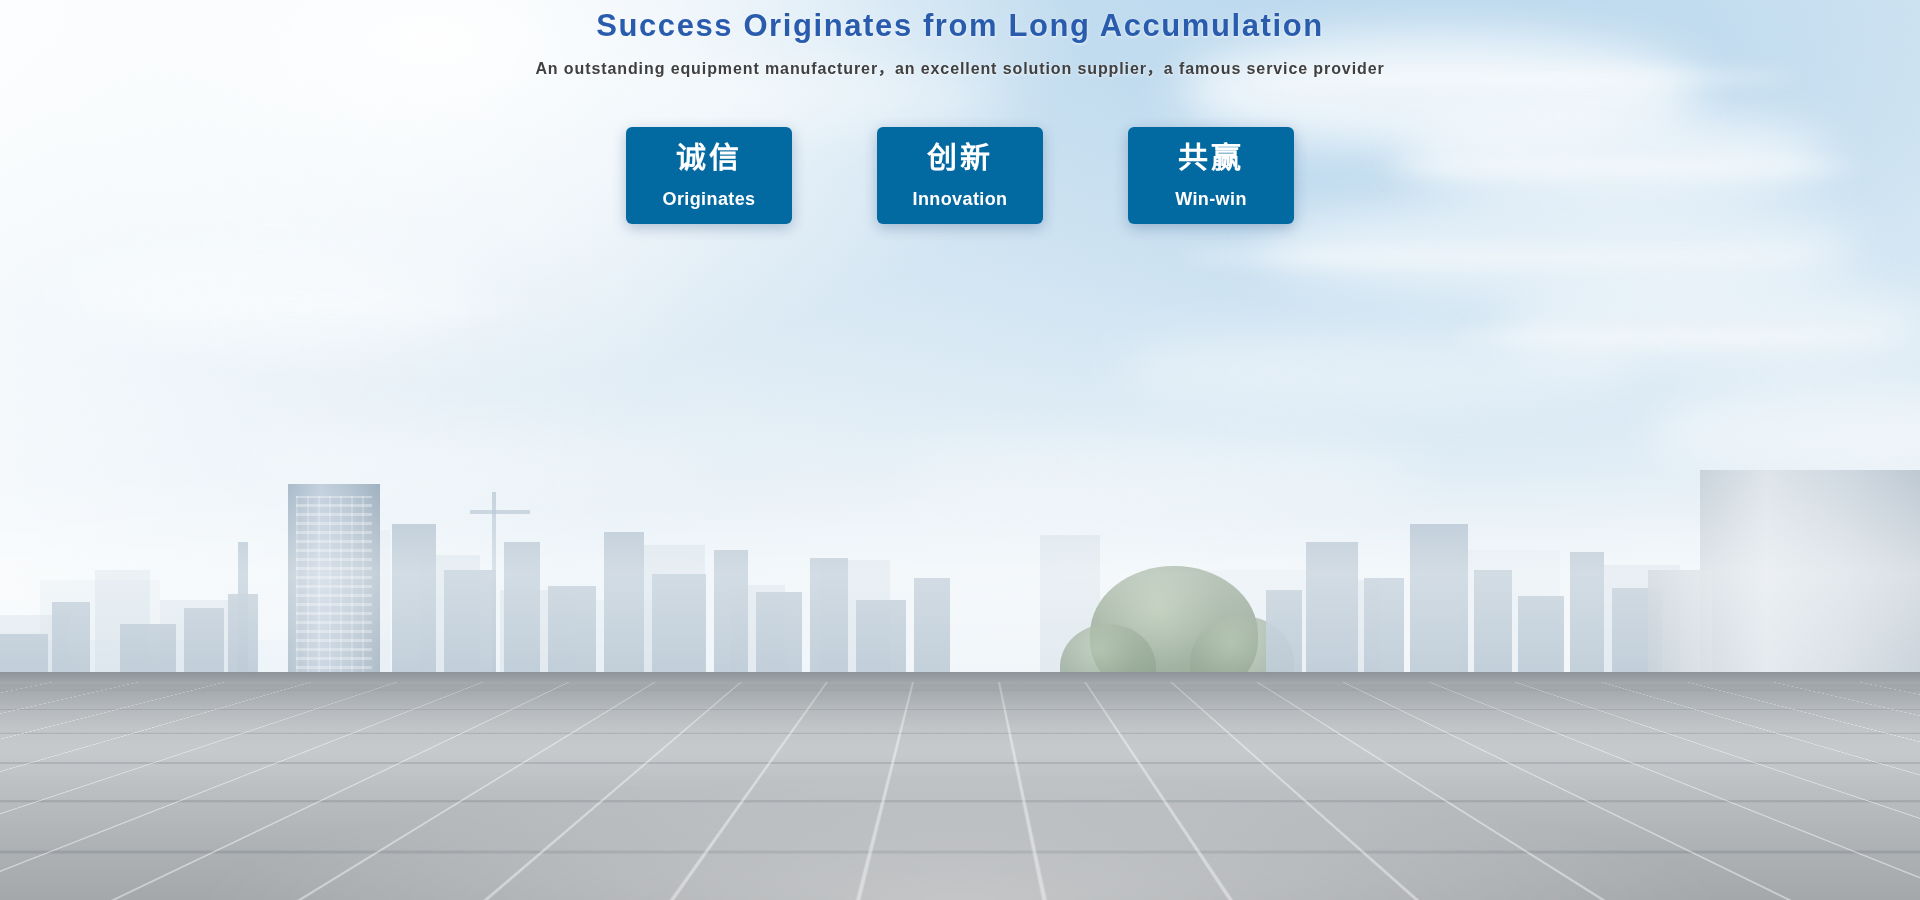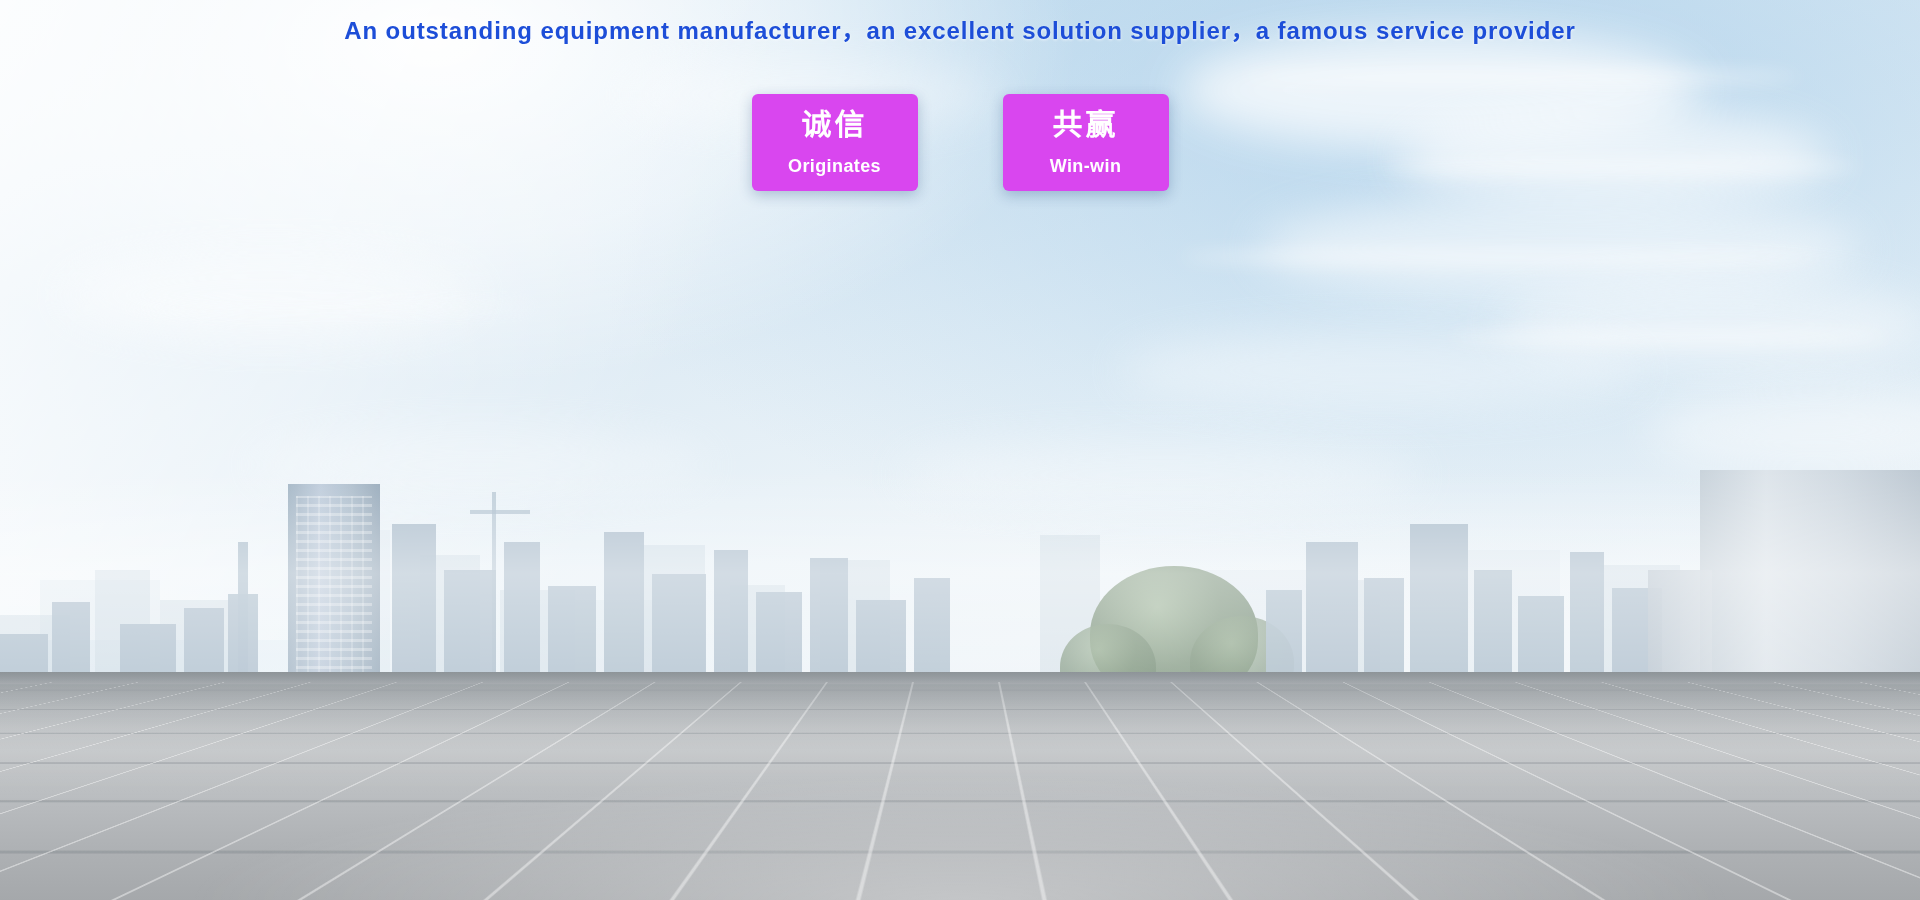--- a/index.html
+++ b/index.html
@@ -120,35 +120,35 @@
   .subhead{
     margin-top:44px;
     font-size:40px; font-weight:900;
     letter-spacing:1px;
     color:#1a4fa0;
     text-shadow:0 2px 5px rgba(255,255,255,.7);
     white-space:nowrap;
   }
   .subhead-en{
     margin-top:11px;
-    font-size:24px; font-weight:700;
+    font-size:16px; font-weight:700;
     letter-spacing:.9px;
-    color:#1d4ed8;
+    color:#404040;
     text-shadow:0 1px 3px rgba(255,255,255,.7);
     white-space:nowrap;
   }
 
   
   .cards{
     margin-top:48px;
     display:flex; gap:85px; align-items:flex-start;
   }
   .card{
     width:166px; height:97px;
-    background:#d946ef;
+    background:#0369a1;
     border-radius:6px;
     display:flex; flex-direction:column;
     align-items:center; justify-content:center;
     box-shadow:0 4px 14px rgba(20,60,120,.28);
     cursor:pointer;
     gap:11px;
   }
   .card .cn{
     color:#ffffff; font-size:30px; font-weight:700;
     letter-spacing:3px; line-height:1.12;
@@ -255,32 +255,37 @@
 
   <div class="ground">
     <div class="curb"></div>
     <div class="plaza"></div>
     <div class="plaza-tone"></div>
   </div>
 
   <div class="content">
 
 
+    <div class="headline-en">Success Originates from Long Accumulation</div>
 
 
     <div class="subhead-en">An outstanding equipment manufacturer，an excellent  solution supplier，a famous  service provider</div>
 
     <div class="cards">
 
       <div class="card">
         <span class="cn">诚信</span>
         <span class="en">Originates</span>
       </div>
 
 
+      <div class="card">
+        <span class="cn">创新</span>
+        <span class="en">Innovation</span>
+      </div>
 
       <div class="card">
         <span class="cn">共赢</span>
         <span class="en">Win-win</span>
       </div>
 
     </div>
   </div>
 </div>
 

